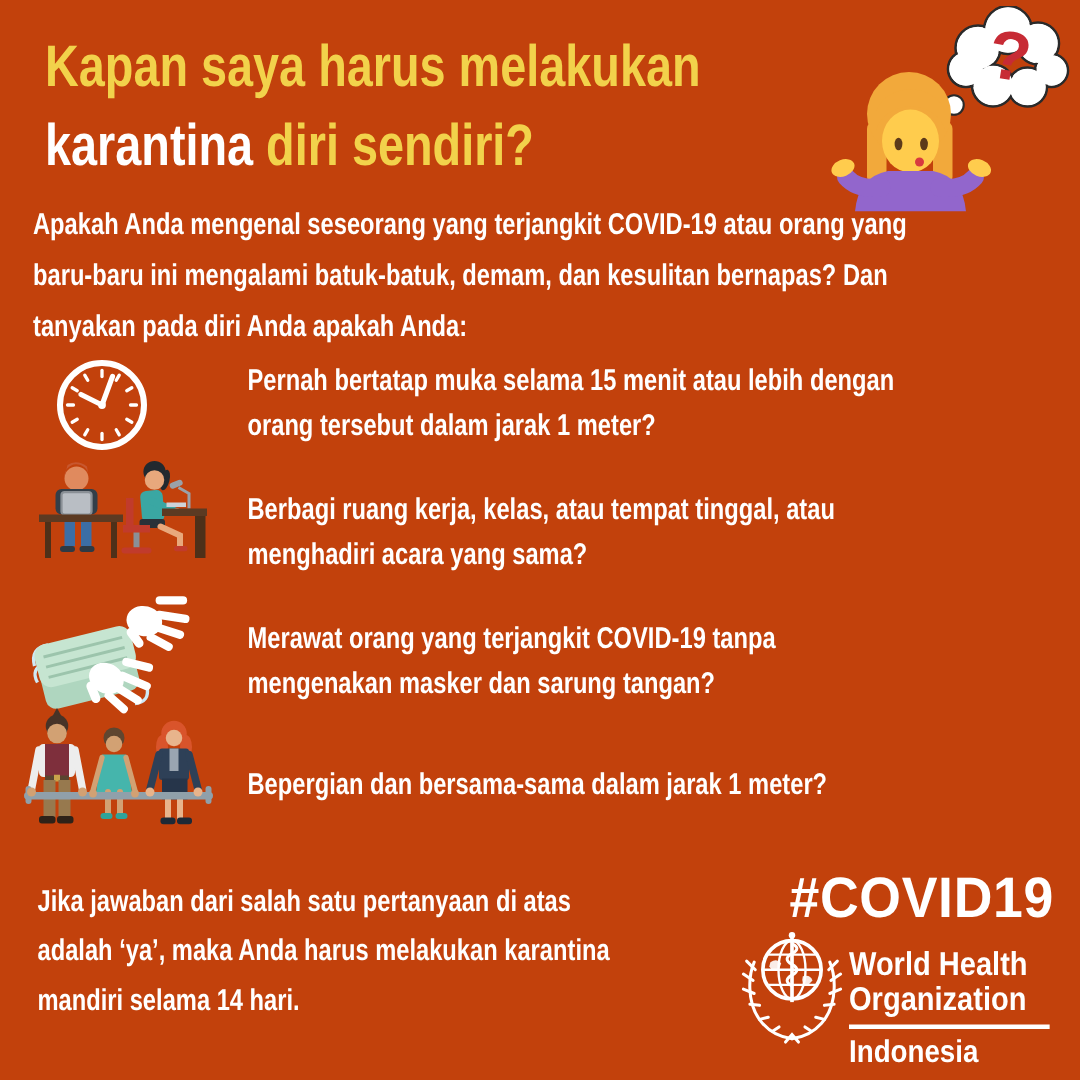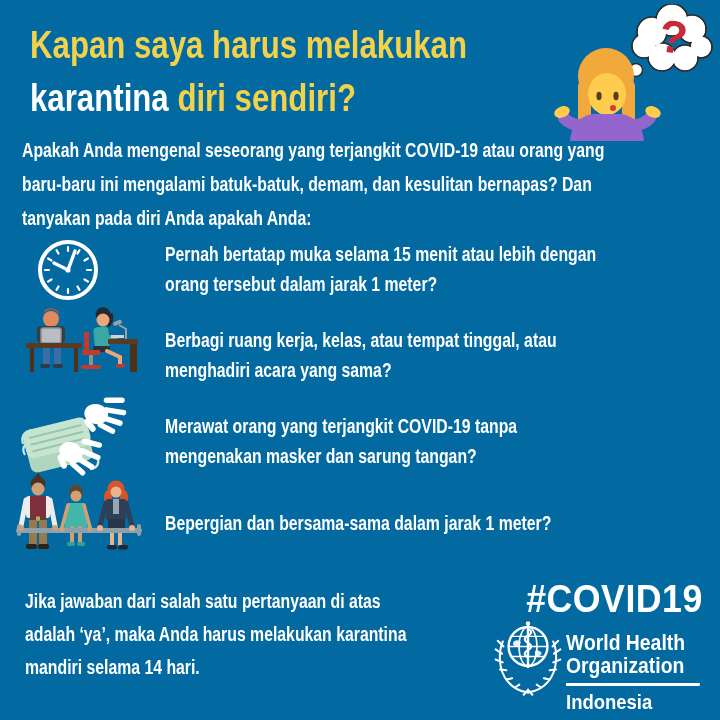--- a/index.html
+++ b/index.html
@@ -1,19 +1,19 @@
 <!DOCTYPE html>
 <html><head>
 <meta charset="utf-8">
 <style>
   html,body{margin:0;padding:0;}
   body{font-family:"Liberation Sans", sans-serif; background:#444;}
   .canvas{
     position:relative; width:720px; height:720px; overflow:hidden;
-    background:#0369a1; font-weight:bold; color:#fff;
+    background:#c2410c; font-weight:bold; color:#fff;
   }
   .abs{position:absolute;}
   .cond{transform-origin:0 0; white-space:nowrap;}
   .sx80{transform:scaleX(0.80);}
   .sx79{transform:scaleX(0.79);}
   .sx88{transform:scaleX(0.88);}
   .sxr94{transform:scaleX(0.94); transform-origin:100% 0; white-space:nowrap;}
   .title{left:30px; top:18px; font-size:39px; line-height:53px; letter-spacing:0px;}
   .title .yellow{color:#F2D24B;}
   .title .white{color:#FFFFFF;}

